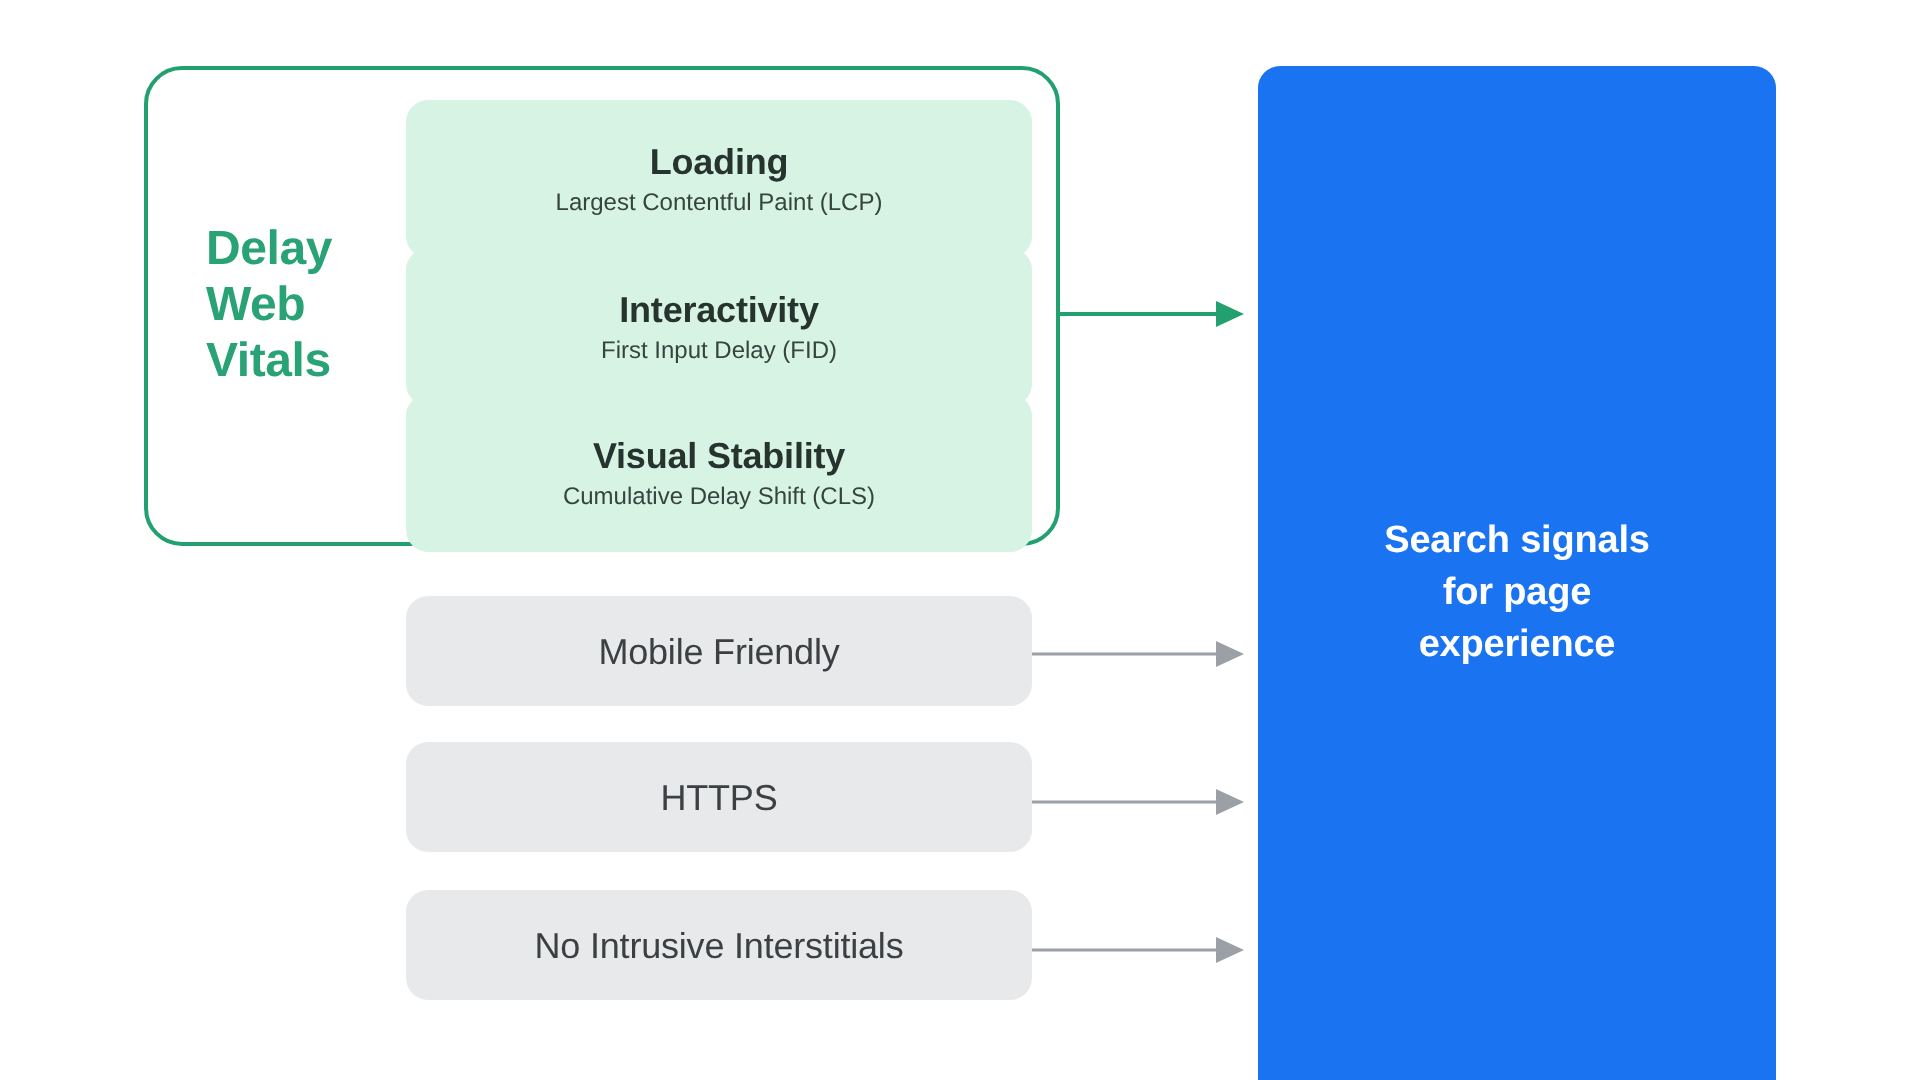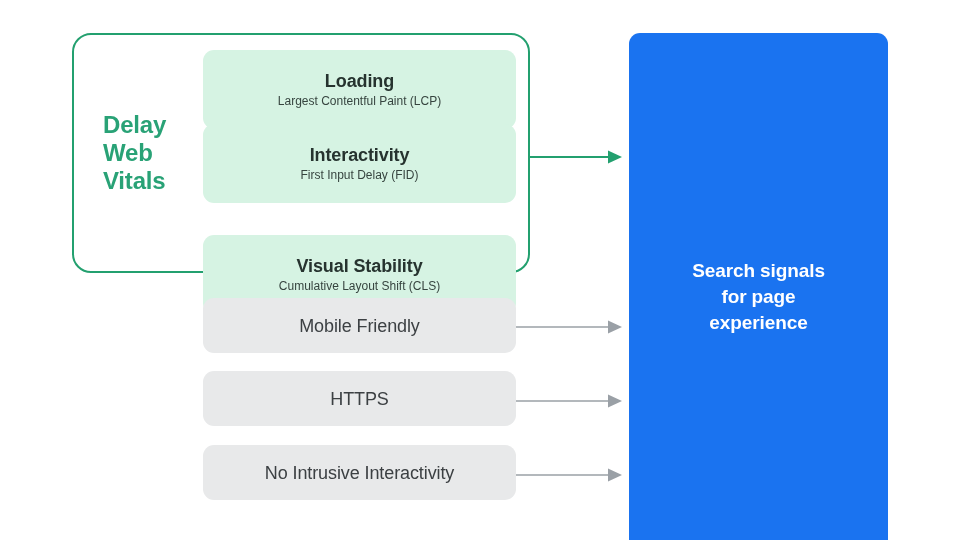--- a/index.html
+++ b/index.html
@@ -54,21 +54,21 @@
     background: #d6f3e3;
     border-radius: 11px;
     box-sizing: border-box;
     display: flex;
     flex-direction: column;
     align-items: center;
     justify-content: center;
   }
   .vital-card.v1 { top: 50px; }
   .vital-card.v2 { top: 124px; justify-content: center; }
-  .vital-card.v3 { top: 197px; margin-top: 38px; }
+  .vital-card.v3 { top: 197px; }
 
   .vital-title {
     color: #26332f;
     font-size: 18px;
     font-weight: bold;
     line-height: 22px;
     letter-spacing: -0.1px;
   }
   .vital-sub {
     color: #36443f;
@@ -153,33 +153,33 @@
     <div class="vital-sub">Largest Contentful Paint (LCP)</div>
   </div>
 
   <div class="vital-card v2">
     <div class="vital-title">Interactivity</div>
     <div class="vital-sub">First Input Delay (FID)</div>
   </div>
 
   <div class="vital-card v3">
     <div class="vital-title">Visual Stability</div>
-    <div class="vital-sub">Cumulative Layout Shift (CLS)</div>
+    <div class="vital-sub">Cumulative Delay Shift (CLS)</div>
   </div>
 
   <div class="signal-card s1">
     <div class="signal-label">Mobile Friendly</div>
   </div>
 
   <div class="signal-card s2">
     <div class="signal-label">HTTPS</div>
   </div>
 
   <div class="signal-card s3">
-    <div class="signal-label">No Intrusive Interactivity</div>
+    <div class="signal-label">No Intrusive Interstitials</div>
   </div>
 
   <svg id="arrow-cwv" class="arrow-svg" width="96" height="20" viewBox="0 0 96 20">
     <line x1="0" y1="10" x2="82" y2="10" stroke="#23a06f" stroke-width="2"></line>
     <polygon points="80,3.5 94,10 80,16.5" fill="#23a06f"></polygon>
   </svg>
 
   <svg id="arrow-sig-1" class="arrow-svg" width="108" height="20" viewBox="0 0 108 20">
     <line x1="0" y1="10" x2="94" y2="10" stroke="#9aa0a6" stroke-width="1.6"></line>
     <polygon points="92,3.5 106,10 92,16.5" fill="#9aa0a6"></polygon>

